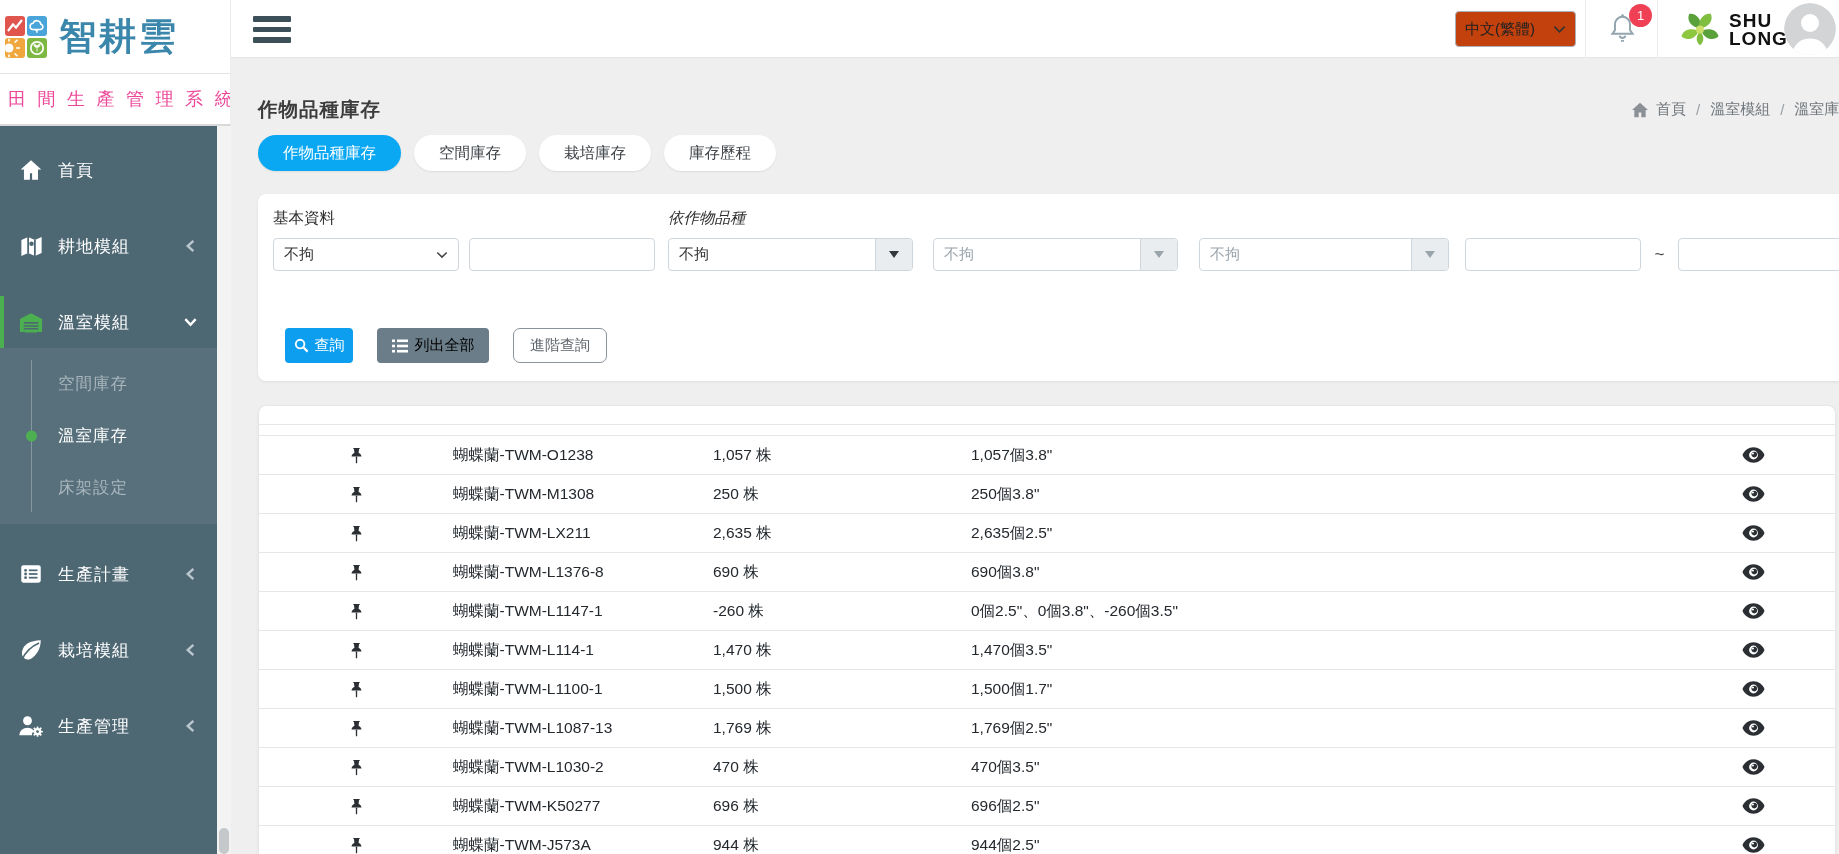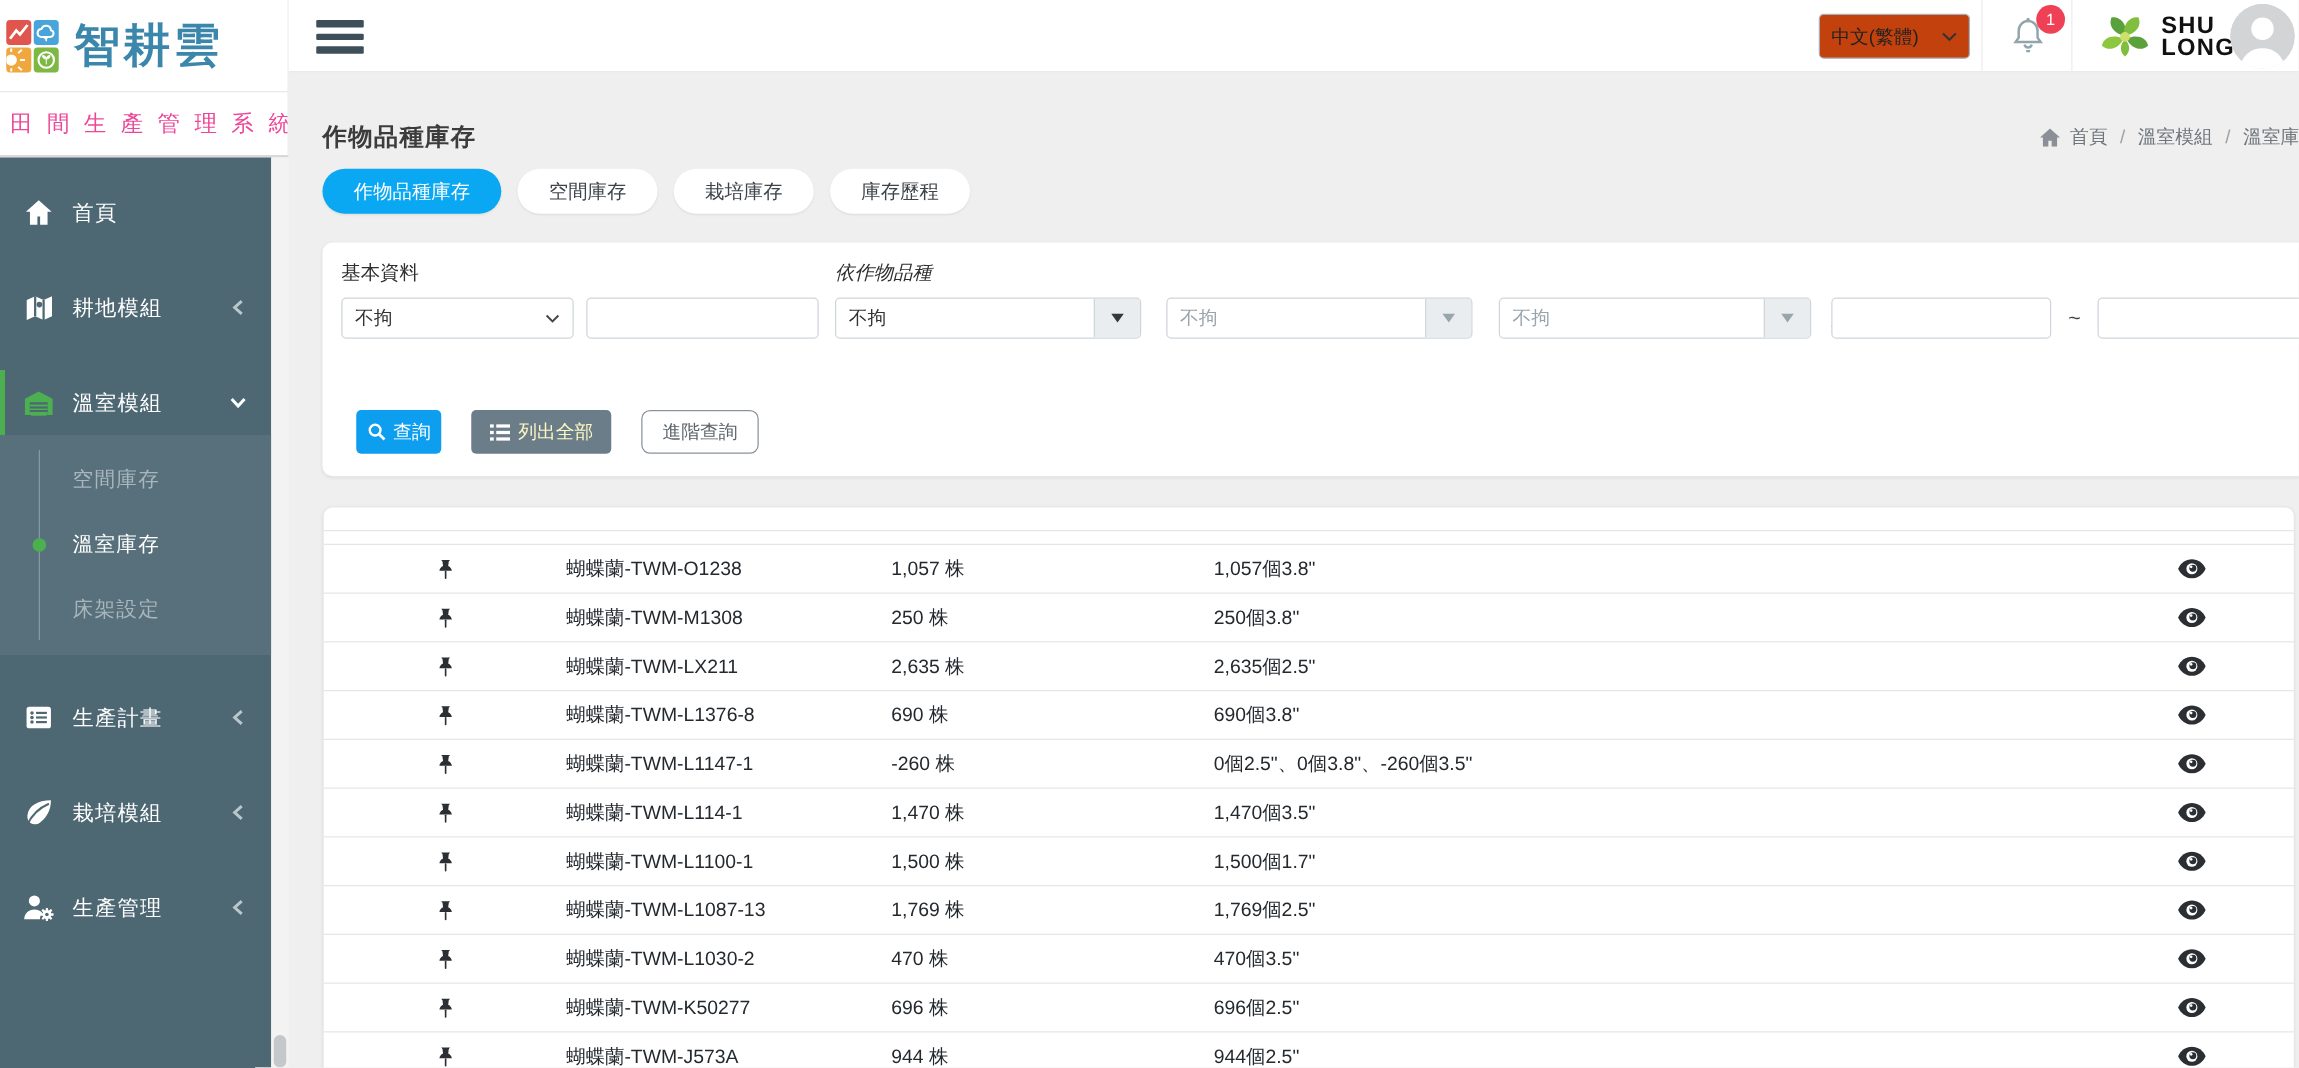--- a/index.html
+++ b/index.html
@@ -79,21 +79,21 @@
   .combo.disabled .tri { border-top-color:#9aa4ab; }
   .cb2 { width:245px; margin-left:13px; }
   .cb3 { width:245px; margin-left:20px; }
   .cb4 { width:250px; margin-left:21px; }
   .date-in { width:176px; cursor:text; }
   .d1 { margin-left:16px; }
   .tilde { width:37px; text-align:center; font-size:17px; color:#444; flex:none; }
   .btn-row { position:absolute; left:15px; top:134px; display:flex; gap:12px; }
   .btn { height:35px; border-radius:4px; display:flex; align-items:center; justify-content:center; font-size:15px; cursor:pointer;margin-left:12px; }
   .btn-search { width:68px; background:#0d9ef0; color:#fff; gap:6px; }
-  .btn-listall { width:112px; background:#6b7d89; color:#fef9c3; gap:7px; }
+  .btn-listall { width:112px; background:#6b7d89; color:#000000; gap:7px; }
   .btn-adv { width:94px; background:#fff; border:1px solid #8b949b; border-radius:7px; color:#5d646a; }
   
   .table-card { position:absolute; left:27px; top:347px; width:1578px; height:480px; background:#fff;
     border-radius:8px 8px 0 0; border:1px solid #e7e7e7; border-bottom:none; box-shadow:0 1px 3px rgba(0,0,0,.06); padding-top:18px; }
   .sliver { height:12px; border-top:1px solid #e4e7ea; border-bottom:1px solid #e4e7ea; }
   .t-row { height:39px; display:grid; grid-template-columns:194px 260px 258px 700px 164px; align-items:center;
     border-bottom:1px solid #e4e7ea; font-size:15.5px; color:#24292e; }
   .t-pin { justify-self:center; display:flex; cursor:pointer; }
   .t-eye { justify-self:center; display:flex; cursor:pointer; }
   .t-name,.t-qty,.t-detail { white-space:nowrap; }

